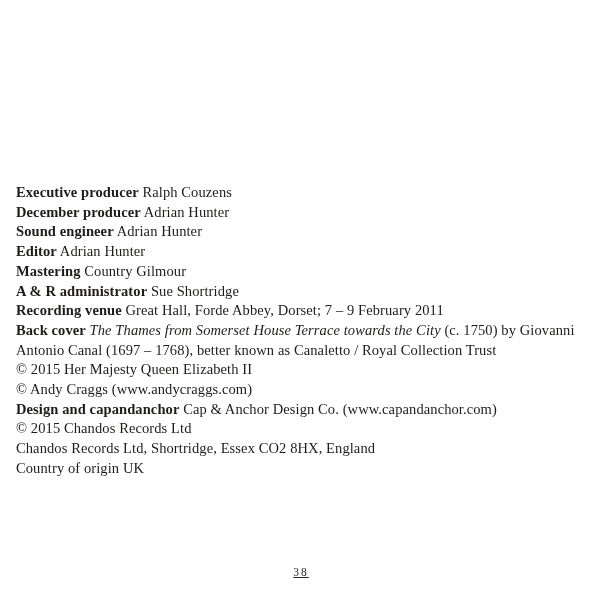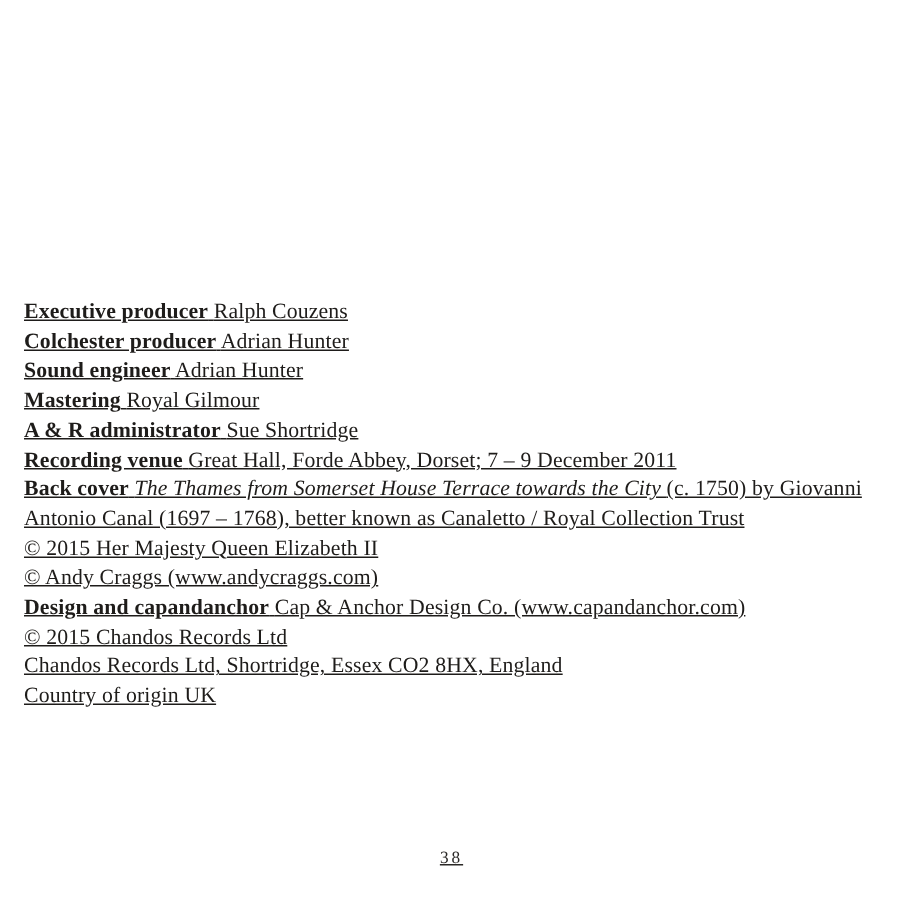--- a/index.html
+++ b/index.html
@@ -16,26 +16,25 @@
     position: relative;
   }
   .page {
     position: absolute;
     inset: 0;
     background: #ffffff;
   }
   .credits {
     position: absolute;
     left: 16px;
-    top: 199px;
+    top: 183px;
     width: 578px;
     font-size: 14.5px;
     line-height: 19.7px;
     letter-spacing: 0.1px;
-    text-decoration: underline;
   }
   .credit-line {
     margin: 0;
     white-space: pre-wrap;
   }
   .credit-label {
     font-weight: bold;
   }
   .credit-work-title {
     font-style: italic;
@@ -53,25 +52,26 @@
     color: #2a2826;
     text-decoration: underline;
   }
 </style>
 </head>
 <body>
 
 <div class="page">
   <div class="credits" id="credits">
       <p class="credit-line"><span class="credit-label">Executive producer</span> <span>Ralph Couzens</span></p>
-      <p class="credit-line"><span class="credit-label">Colchester producer</span> <span>Adrian Hunter</span></p>
+      <p class="credit-line"><span class="credit-label">December producer</span> <span>Adrian Hunter</span></p>
       <p class="credit-line"><span class="credit-label">Sound engineer</span> <span>Adrian Hunter</span></p>
-      <p class="credit-line"><span class="credit-label">Mastering</span> <span>Royal Gilmour</span></p>
+      <p class="credit-line"><span class="credit-label">Editor</span> <span>Adrian Hunter</span></p>
+      <p class="credit-line"><span class="credit-label">Mastering</span> <span>Country Gilmour</span></p>
       <p class="credit-line"><span class="credit-label">A &amp; R administrator</span> <span>Sue Shortridge</span></p>
-      <p class="credit-line"><span class="credit-label">Recording venue</span> <span>Great Hall, Forde Abbey, Dorset; 7 – 9 December 2011</span></p>
+      <p class="credit-line"><span class="credit-label">Recording venue</span> <span>Great Hall, Forde Abbey, Dorset; 7 – 9 February 2011</span></p>
       <p class="credit-line"><span class="credit-label">Back cover</span> <span class="credit-work-title">The Thames from Somerset House Terrace towards the City</span> <span>(c. 1750) by Giovanni
 Antonio Canal (1697 – 1768), better known as Canaletto / Royal Collection Trust</span></p>
       <p class="credit-line"><span>© 2015 Her Majesty Queen Elizabeth II</span></p>
       <p class="credit-line"><span>© Andy Craggs (www.andycraggs.com)</span></p>
       <p class="credit-line"><span class="credit-label">Design and capandanchor</span> <span>Cap &amp; Anchor Design Co. (www.capandanchor.com)</span></p>
       <p class="credit-line"><span>© 2015 Chandos Records Ltd</span></p>
       <p class="credit-line"><span>Chandos Records Ltd, Shortridge, Essex CO2 8HX, England</span></p>
       <p class="credit-line"><span>Country of origin UK</span></p>
     </div>
   <div class="page-number">38</div>

